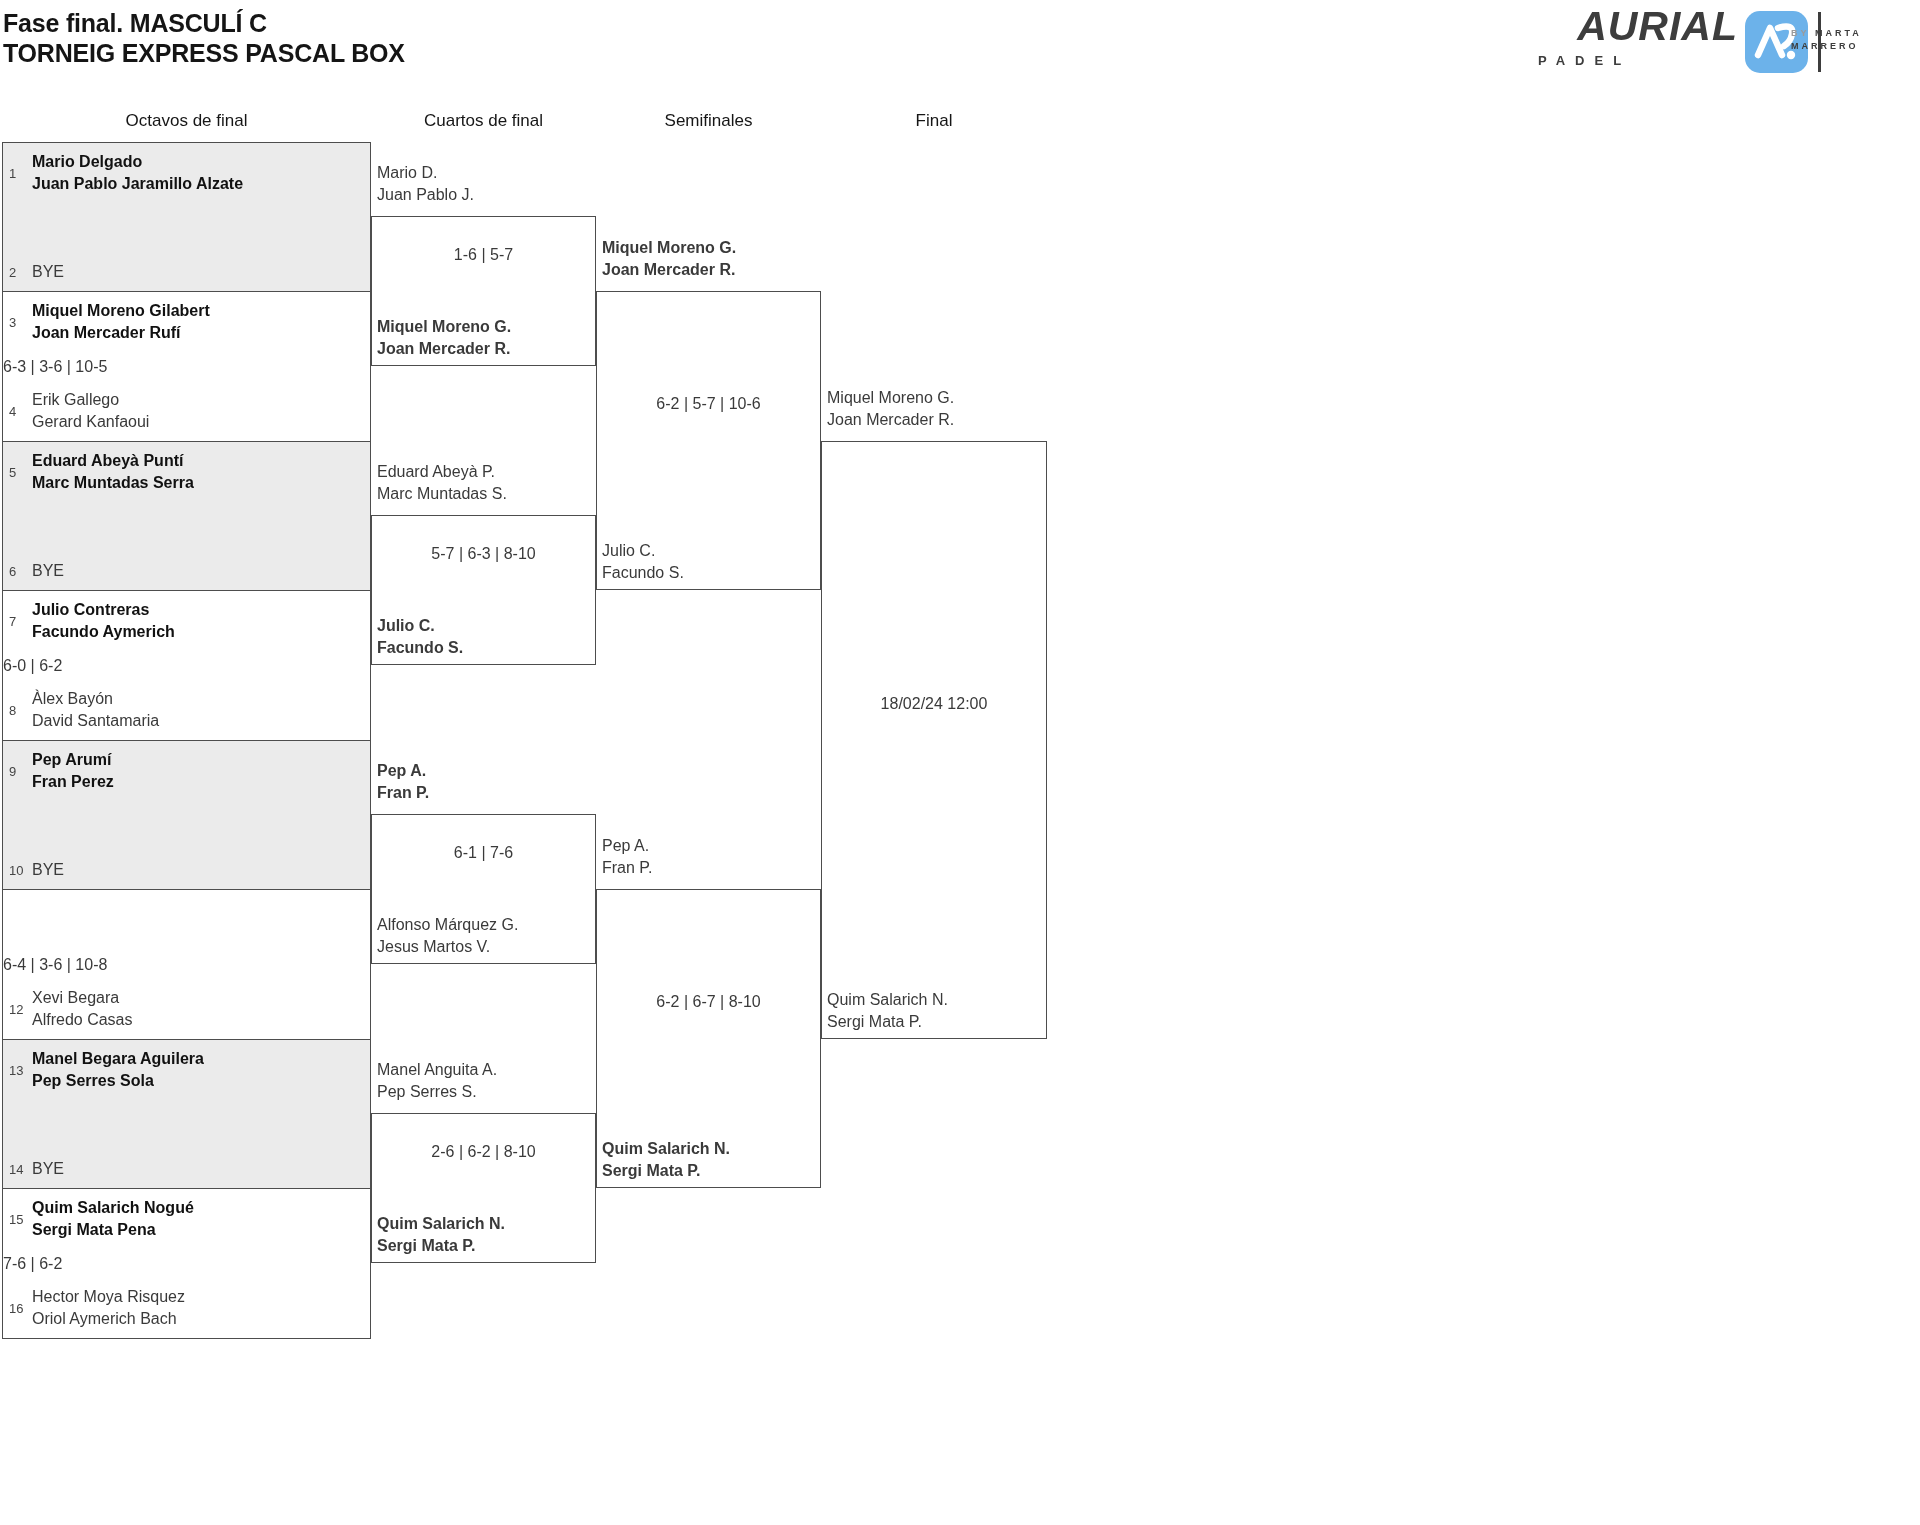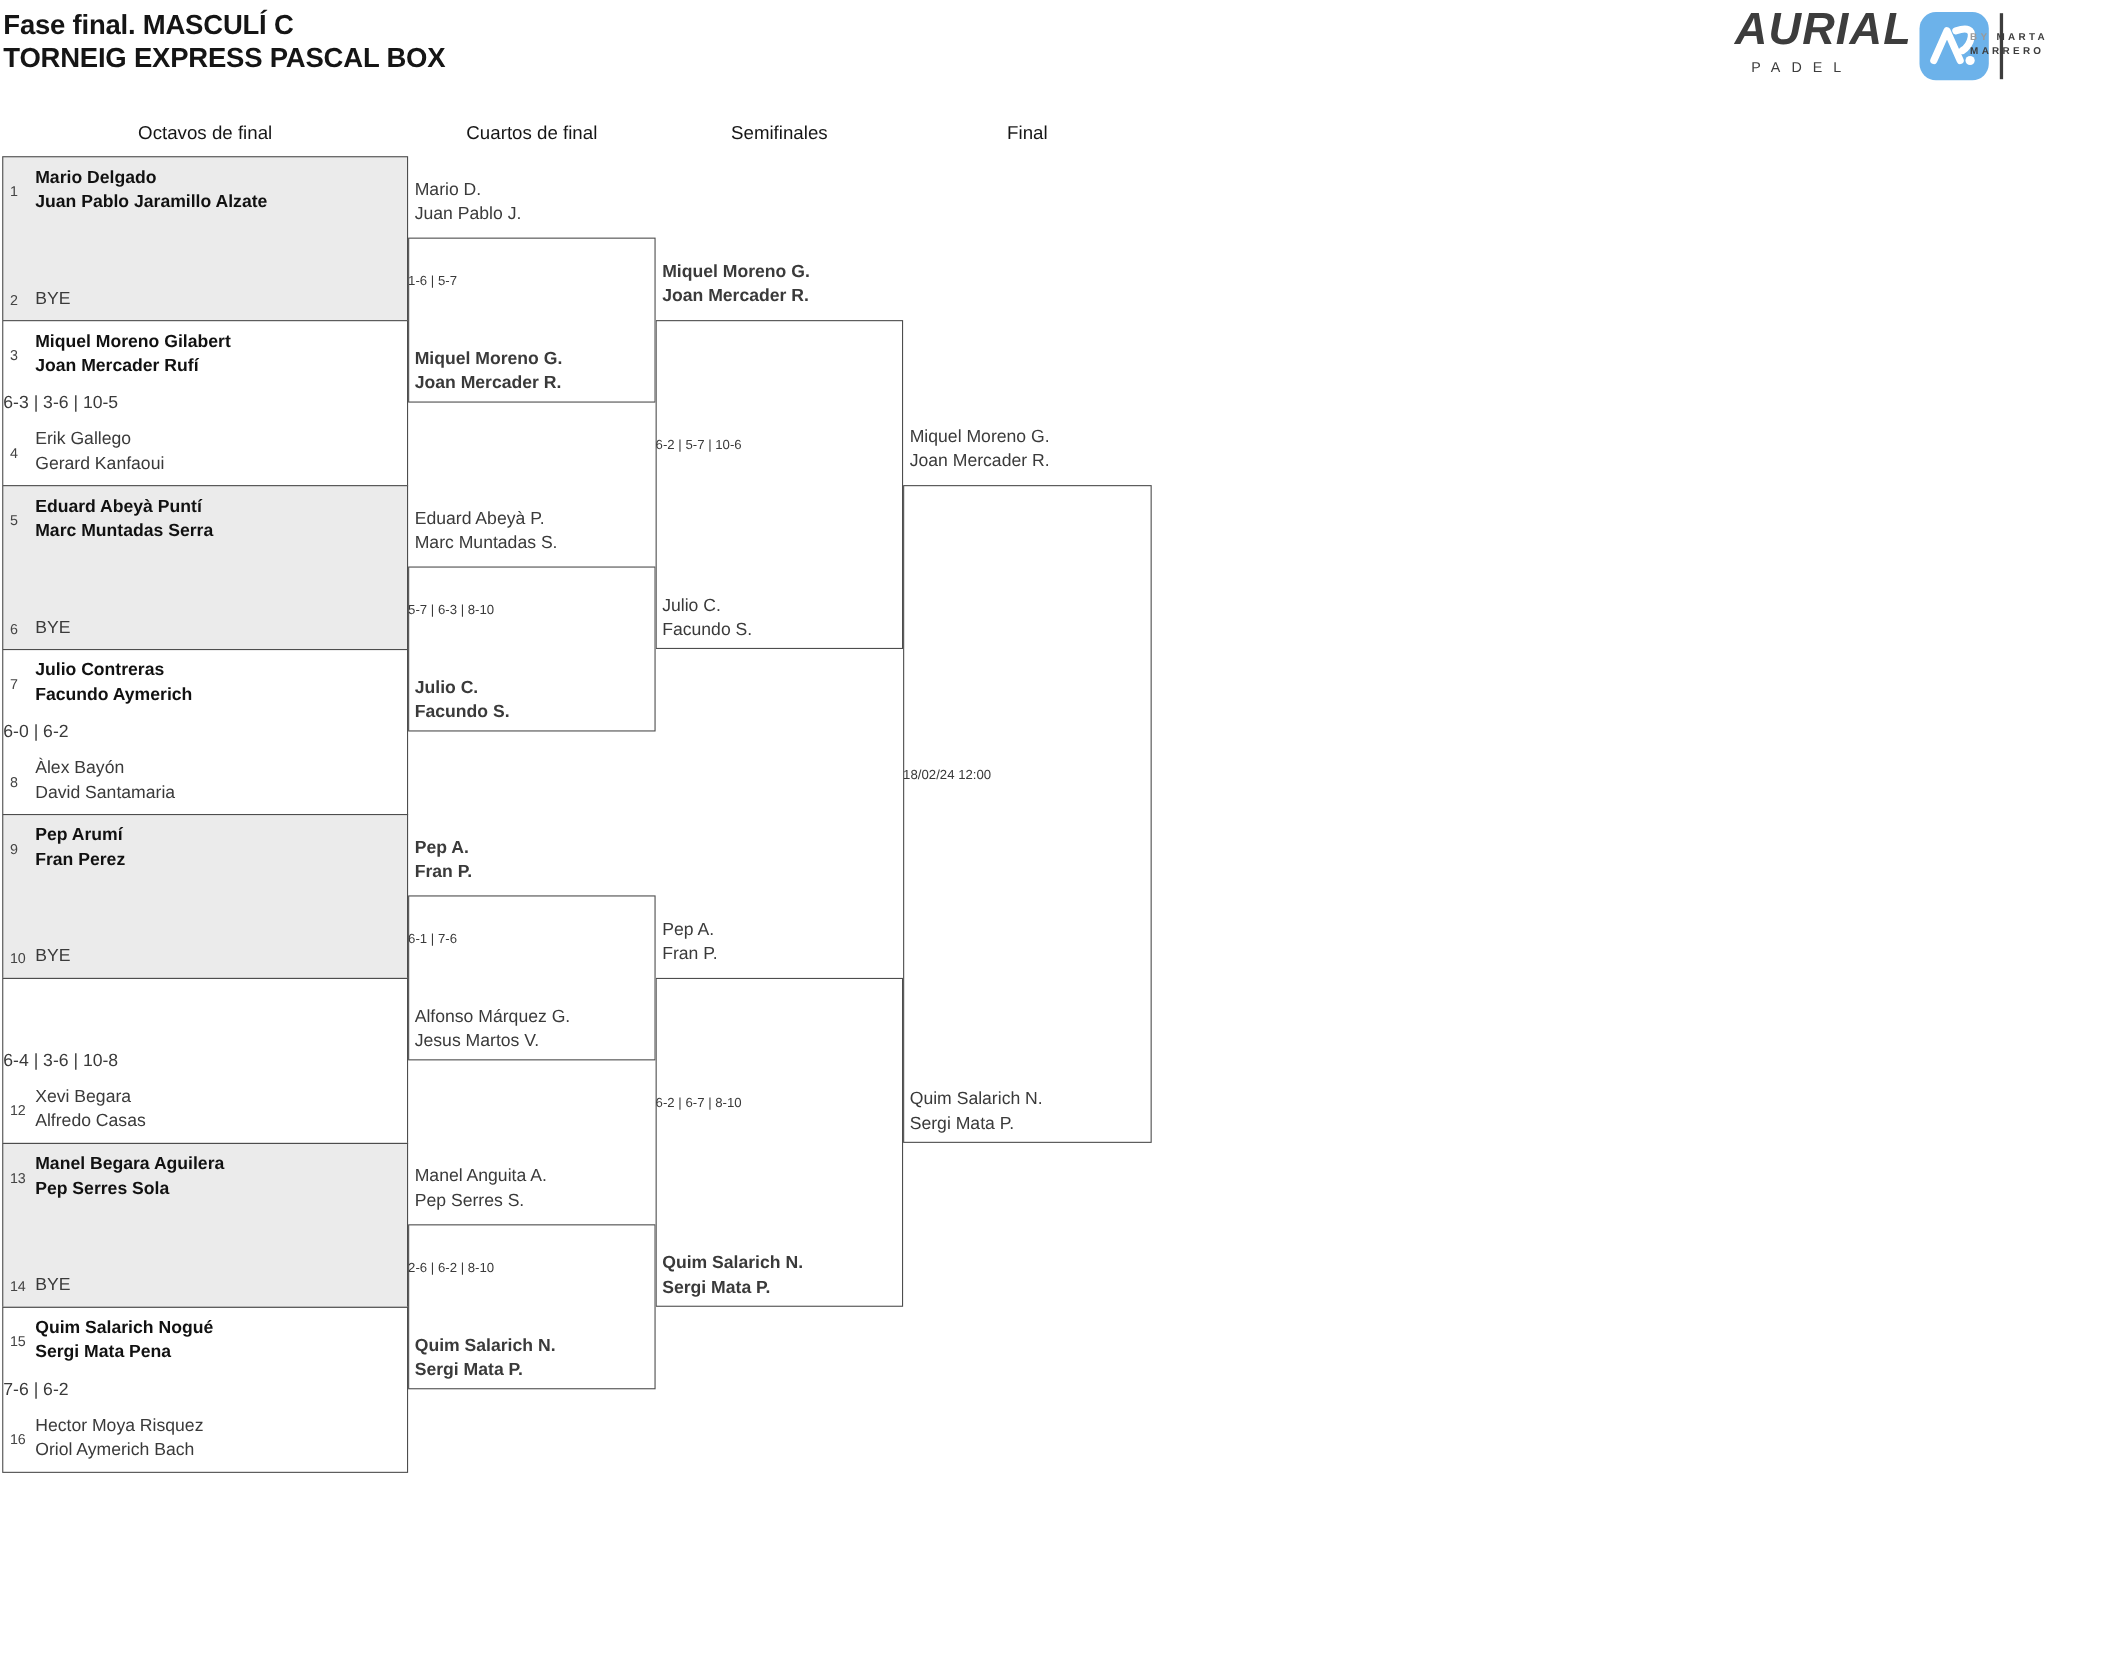--- a/index.html
+++ b/index.html
@@ -13,40 +13,40 @@
   html,body{background:#fff}
   body{font-family:"Liberation Sans",sans-serif;color:var(--soft)}
   .stage{position:relative;width:1920px;height:1525px;background:#fff;overflow:hidden}
 
   
   .title{position:absolute;left:3px;top:8px;font-size:25px;line-height:30px;font-weight:700;color:#151515;letter-spacing:-0.2px}
   .round-header{position:absolute;top:111px;font-size:17px;line-height:20px;font-weight:400;color:#161616;text-align:center}
 
   
   .logo-brand{position:absolute;left:1534px;top:4px;width:204px;text-align:right;font-size:41px;line-height:44px;font-weight:800;font-style:italic;color:#3d3d3d;letter-spacing:1px}
-  .logo-sub{position:absolute;left:1538px;top:53px;width:200px;text-align:center;font-size:13px;font-weight:400;color:#3d3d3d;letter-spacing:10px}
+  .logo-sub{position:absolute;left:1538px;top:53px;width:200px;text-align:left;font-size:13px;font-weight:700;color:#3d3d3d;letter-spacing:10px}
   .logo-badge{position:absolute;left:1745px;top:11px;width:63px;height:62px;border-radius:15px;background:var(--accent)}
   .logo-divider{position:absolute;left:1818px;top:12px;width:3px;height:60px;background:#3d3d3d}
   .logo-byline{position:absolute;left:1791px;top:27px;font-size:9px;line-height:13px;font-weight:700;letter-spacing:3px;color:#3d3d3d;white-space:nowrap}
   .logo-byline .by{color:#9a9a9a}
 
   
   .mbox{position:absolute;border:1px solid var(--border);background:#fff}
   .mbox.bye{background:var(--bye-bg)}
   .prow{position:absolute;left:6px;right:4px;display:flex;align-items:center;gap:7px}
   .prow.top{top:8px}
   .prow.bottom{bottom:8px}
   .seed{flex:0 0 16px;font-size:13px;color:#444;text-align:left}
   .tname{font-size:16px;line-height:22px;color:var(--soft)}
   .tname span{display:block}
   .winner{font-weight:700;color:var(--ink)}
   .score-center{position:absolute;left:0;width:100%;top:50%;transform:translateY(-50%);text-align:left;font-size:16px;color:var(--soft)}
   .fl-name{position:absolute;font-size:16px;line-height:22px;color:var(--soft)}
   .fl-name span{display:block}
-  .fl-score{position:absolute;text-align:left;font-size:12px;line-height:16px;color:var(--soft)}
+  .fl-score{position:absolute;text-align:center;font-size:16px;line-height:16px;color:var(--soft)}
 
   
   .logo-badge svg{position:absolute;left:0;top:0;width:100%;height:100%}
 </style>
 </head>
 <body>
 
 <div class="stage">
 
   <div class="title">

